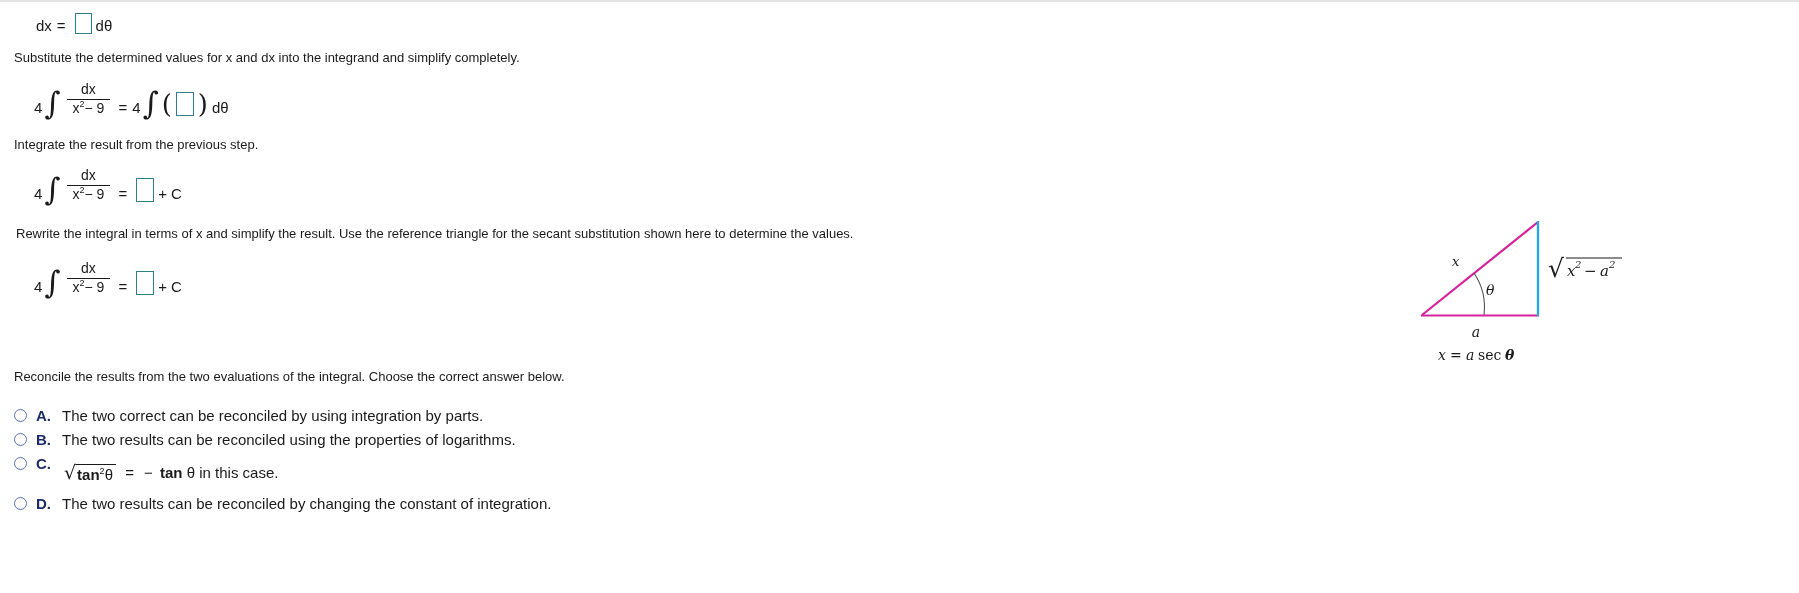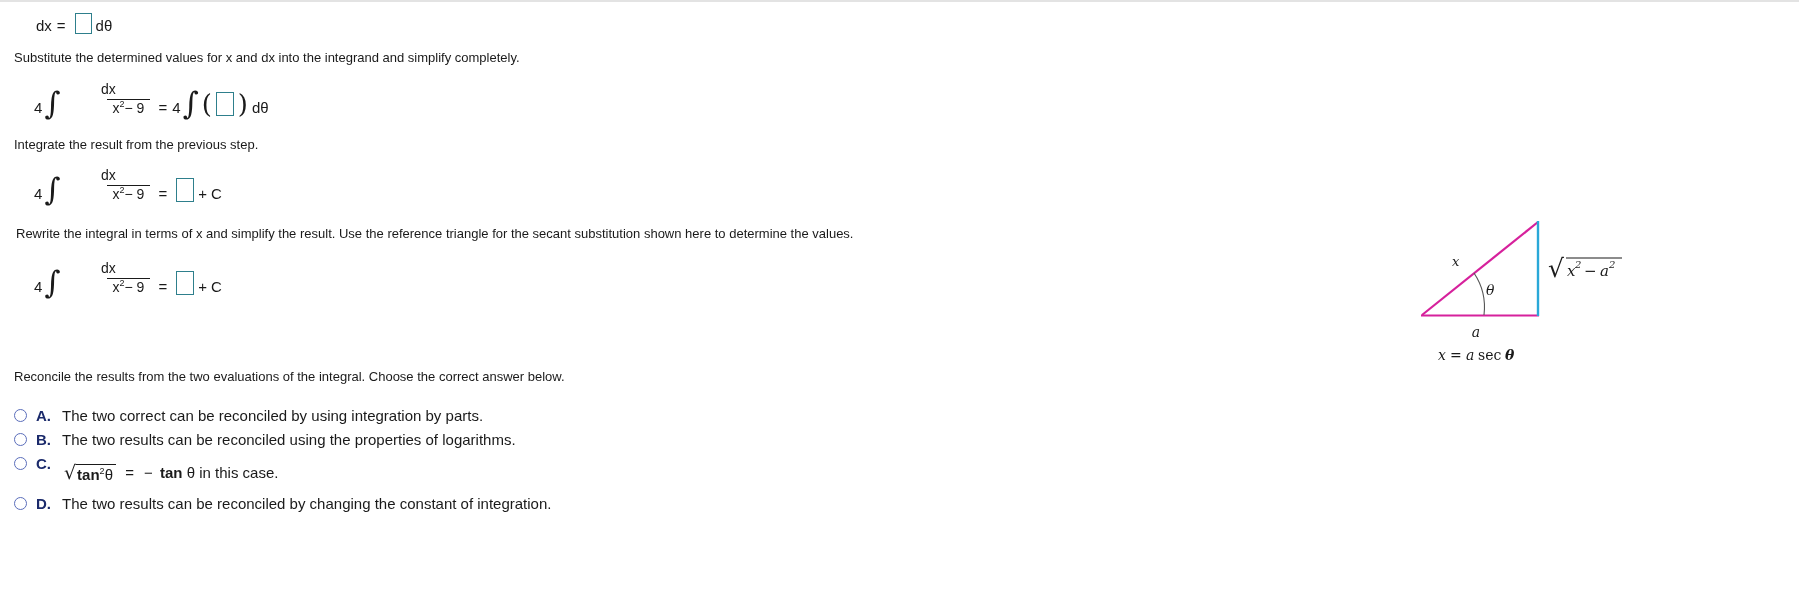--- a/index.html
+++ b/index.html
@@ -67,21 +67,20 @@
     line-height: 1.12;
   }
   .frac .num {
     padding: 0 6px 1px 6px;
     font-size: 14px;
   }
   .frac .den {
     border-top: 1px solid #1a1a1a;
     padding: 1px 6px 0 6px;
     font-size: 14px;
-    margin-left: 40px;
   }
   sup.exp {
     font-size: 9px;
     vertical-align: super;
     line-height: 0;
   }
   .eq { margin: 0 5px; }
   .op { margin: 0 3px; }
 
   

